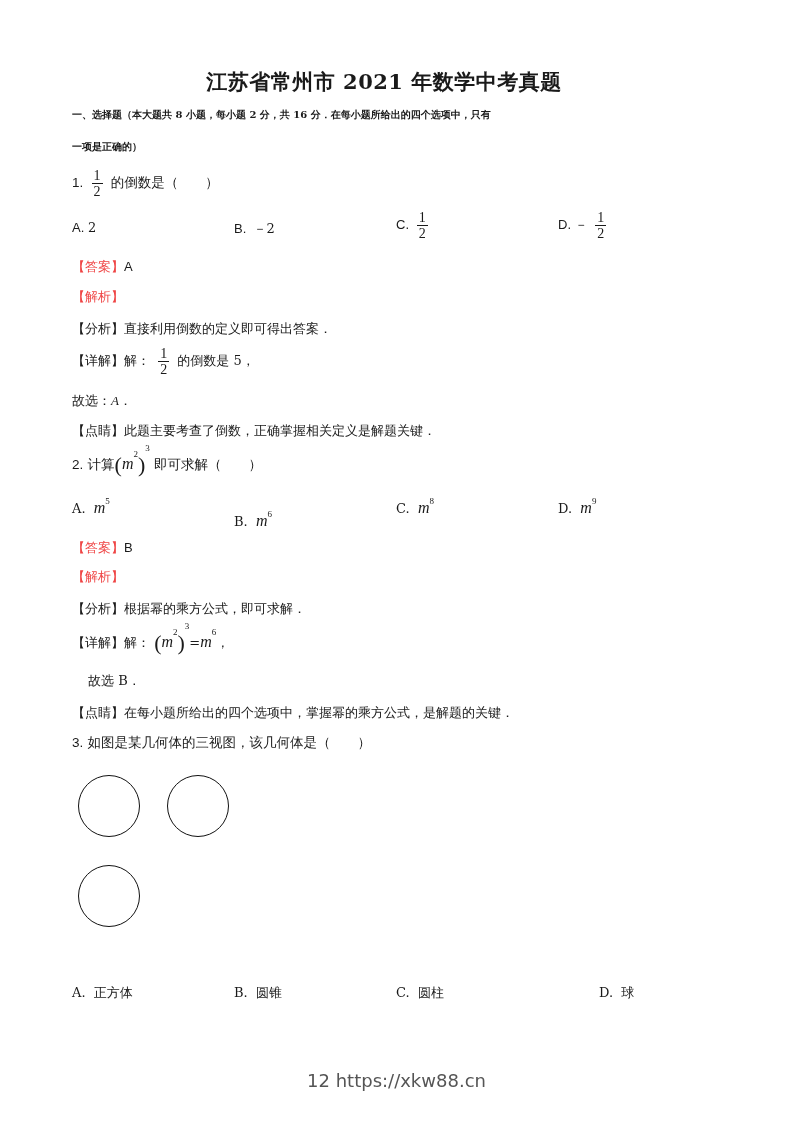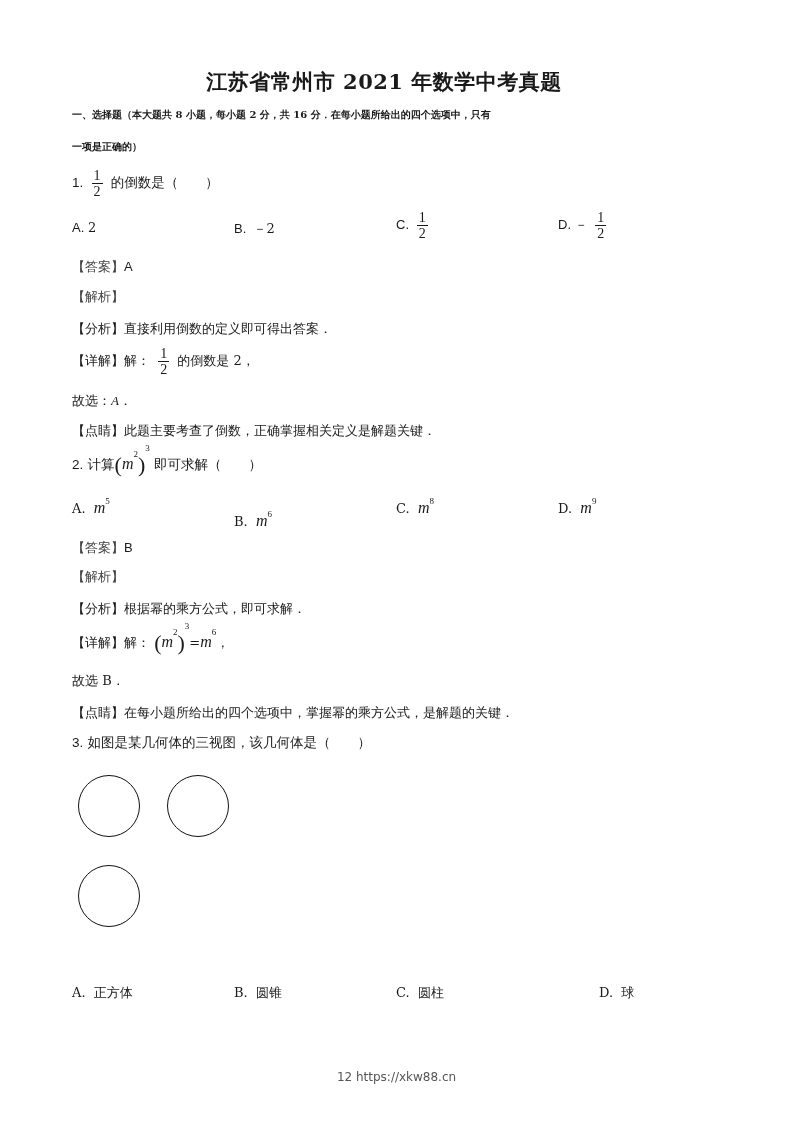--- a/index.html
+++ b/index.html
@@ -4,31 +4,31 @@
   <style>
     html, body { margin:0; padding:0; background:#ffffff; }
     body { width:793px; height:1122px; position:relative; overflow:hidden;
            font-family: "DejaVu Serif", "Liberation Serif", serif; color:#1a1a1a; }
     .abs { position:absolute; white-space:nowrap; }
     .title { left:0; width:768px; top:68px; text-align:center; font-size:21px; font-weight:bold; letter-spacing:0.5px; }
     .sec { left:72px; font-size:10px; font-weight:bold; }
     .q { font-size:13.5px; }
     .num { font-family: "Liberation Sans", sans-serif; }
     .opt { font-size:13px; }
-    .blue { color:#404040; font-family: "DejaVu Sans", sans-serif; font-size:13px; }
+    .blue { color:#ef4444; font-family: "DejaVu Sans", sans-serif; font-size:13px; }
     .ans { color:#1a1a1a; font-family:"Liberation Sans", sans-serif; font-size:13px; }
     .body { font-size:13px; }
     .frac { display:inline-flex; flex-direction:column; align-items:center; vertical-align:middle;
             font-family:"Liberation Serif", serif; font-size:14px; line-height:15px; margin:0 4px; }
     .frac .n { border-bottom:1px solid #1a1a1a; padding:0 2px; }
     .mi { font-family:"Liberation Serif", serif; font-style:italic; font-size:16px; }
     .sup { font-family:"Liberation Serif", serif; font-size:9px; vertical-align:top; position:relative; top:-3px; }
     .paren { font-family:"Liberation Serif", serif; font-size:22px; font-weight:lighter; vertical-align:middle; }
     .circle { position:absolute; width:60px; height:60px; border:1.5px solid #111; border-radius:50%; }
-    .footer { left:0; width:793px; top:1070px; text-align:center; font-family:"DejaVu Sans", sans-serif; font-size:12px; color:#555; }
+    .footer { left:0; width:793px; top:1070px; text-align:center; font-family:"DejaVu Sans", sans-serif; font-size:18px; color:#555; }
     .kai { font-family:"DejaVu Serif", serif; }
   </style>
 </head>
 <body>
 
 <div class="abs title">江苏省常州市 2021 年数学中考真题</div>
 
 <div class="abs sec" style="top:108px;">一、选择题（本大题共 8 小题，每小题 2 分，共 16 分．在每小题所给出的四个选项中，只有</div>
 <div class="abs sec" style="top:140px;">一项是正确的）</div>
 
@@ -69,21 +69,21 @@
 <div class="abs blue" style="top:288px; left:72px;">【解析】</div>
 <div class="abs body" style="top:320px; left:72px;">
   <span>【分析】</span><span>直接利用倒数的定义即可得出答案．</span>
 </div>
 <div class="abs body" style="top:346px; left:72px;">
   <span>【详解】</span><span>解：</span>
   <span class="frac">
     <span class="n">1</span>
     <span>2</span>
   </span>
-  <span>的倒数是 2，</span>
+  <span>的倒数是 5，</span>
 </div>
 <div class="abs body" style="top:392px; left:72px;">
   <span>故选：</span><span style="font-style:italic;font-family:'Liberation Serif',serif;">A</span><span>．</span>
 </div>
 <div class="abs body" style="top:422px; left:72px;">
   <span>【点睛】</span><span>此题主要考查了倒数，正确掌握相关定义是解题关键．</span>
 </div>
 
 <div class="abs q" style="top:452px; left:72px;">
   <span class="num">2.</span>
@@ -108,21 +108,21 @@
   <span class="blue">【答案】</span><span class="ans">B</span>
 </div>
 <div class="abs blue" style="top:568px; left:72px;">【解析】</div>
 <div class="abs body" style="top:600px; left:72px;">
   <span>【分析】</span><span>根据幂的乘方公式，即可求解．</span>
 </div>
 <div class="abs body" style="top:630px; left:72px;">
   <span>【详解】</span><span>解：</span>
   <span class="paren">(</span><span class="mi">m</span><span class="sup">2</span><span class="paren">)</span><span class="sup" style="top:-9px;">3</span><span>=</span><span class="mi">m</span><span class="sup">6</span><span>，</span>
 </div>
-<div class="abs body" style="top:672px; left:72px;">故选 B．</div>
+<div class="abs body" style="top:672px; left:88px;">故选 B．</div>
 <div class="abs body" style="top:704px; left:72px;">
   <span>【点睛】</span><span>在每小题所给出的四个选项中，掌握幂的乘方公式，是解题的关键．</span>
 </div>
 
 <div class="abs q" style="top:734px; left:72px;">
   <span class="num">3.</span>
   <span>如图是某几何体的三视图，该几何体是（　　）</span>
 </div>
 
 <div>

